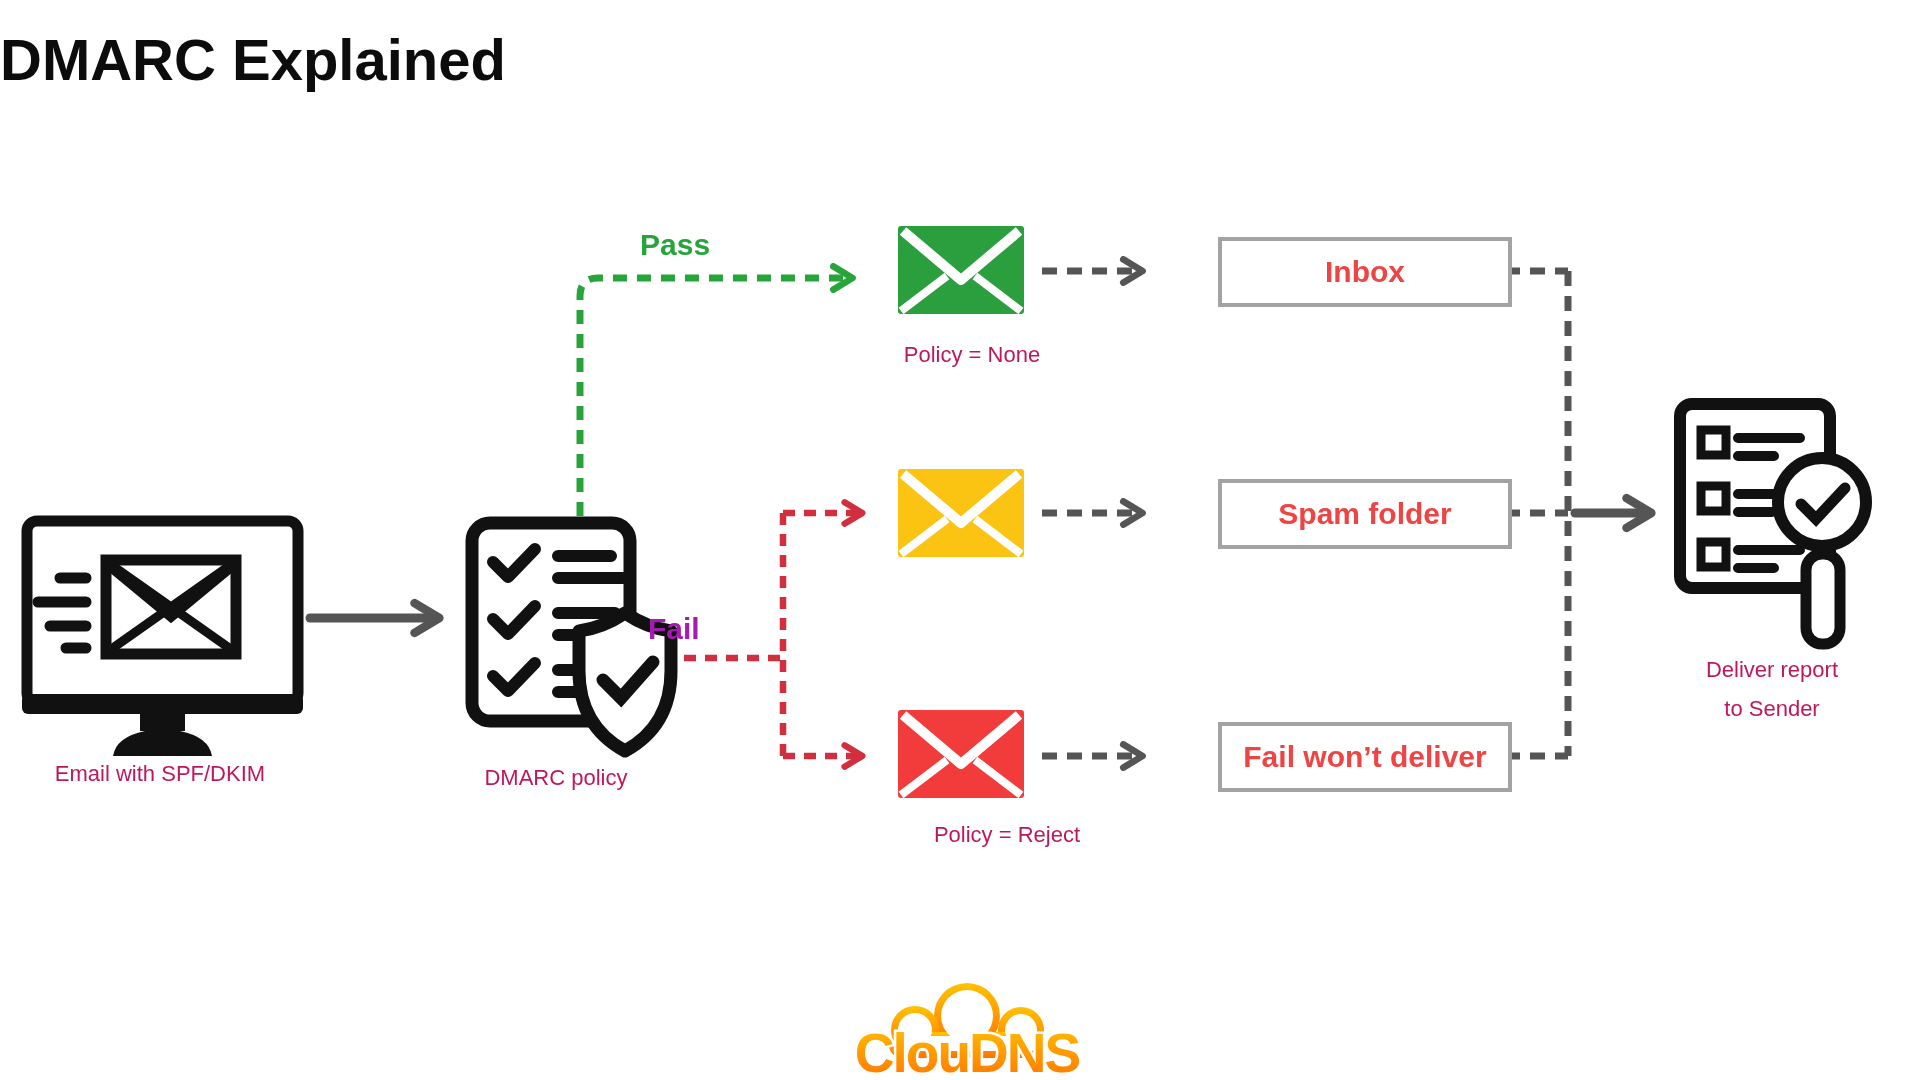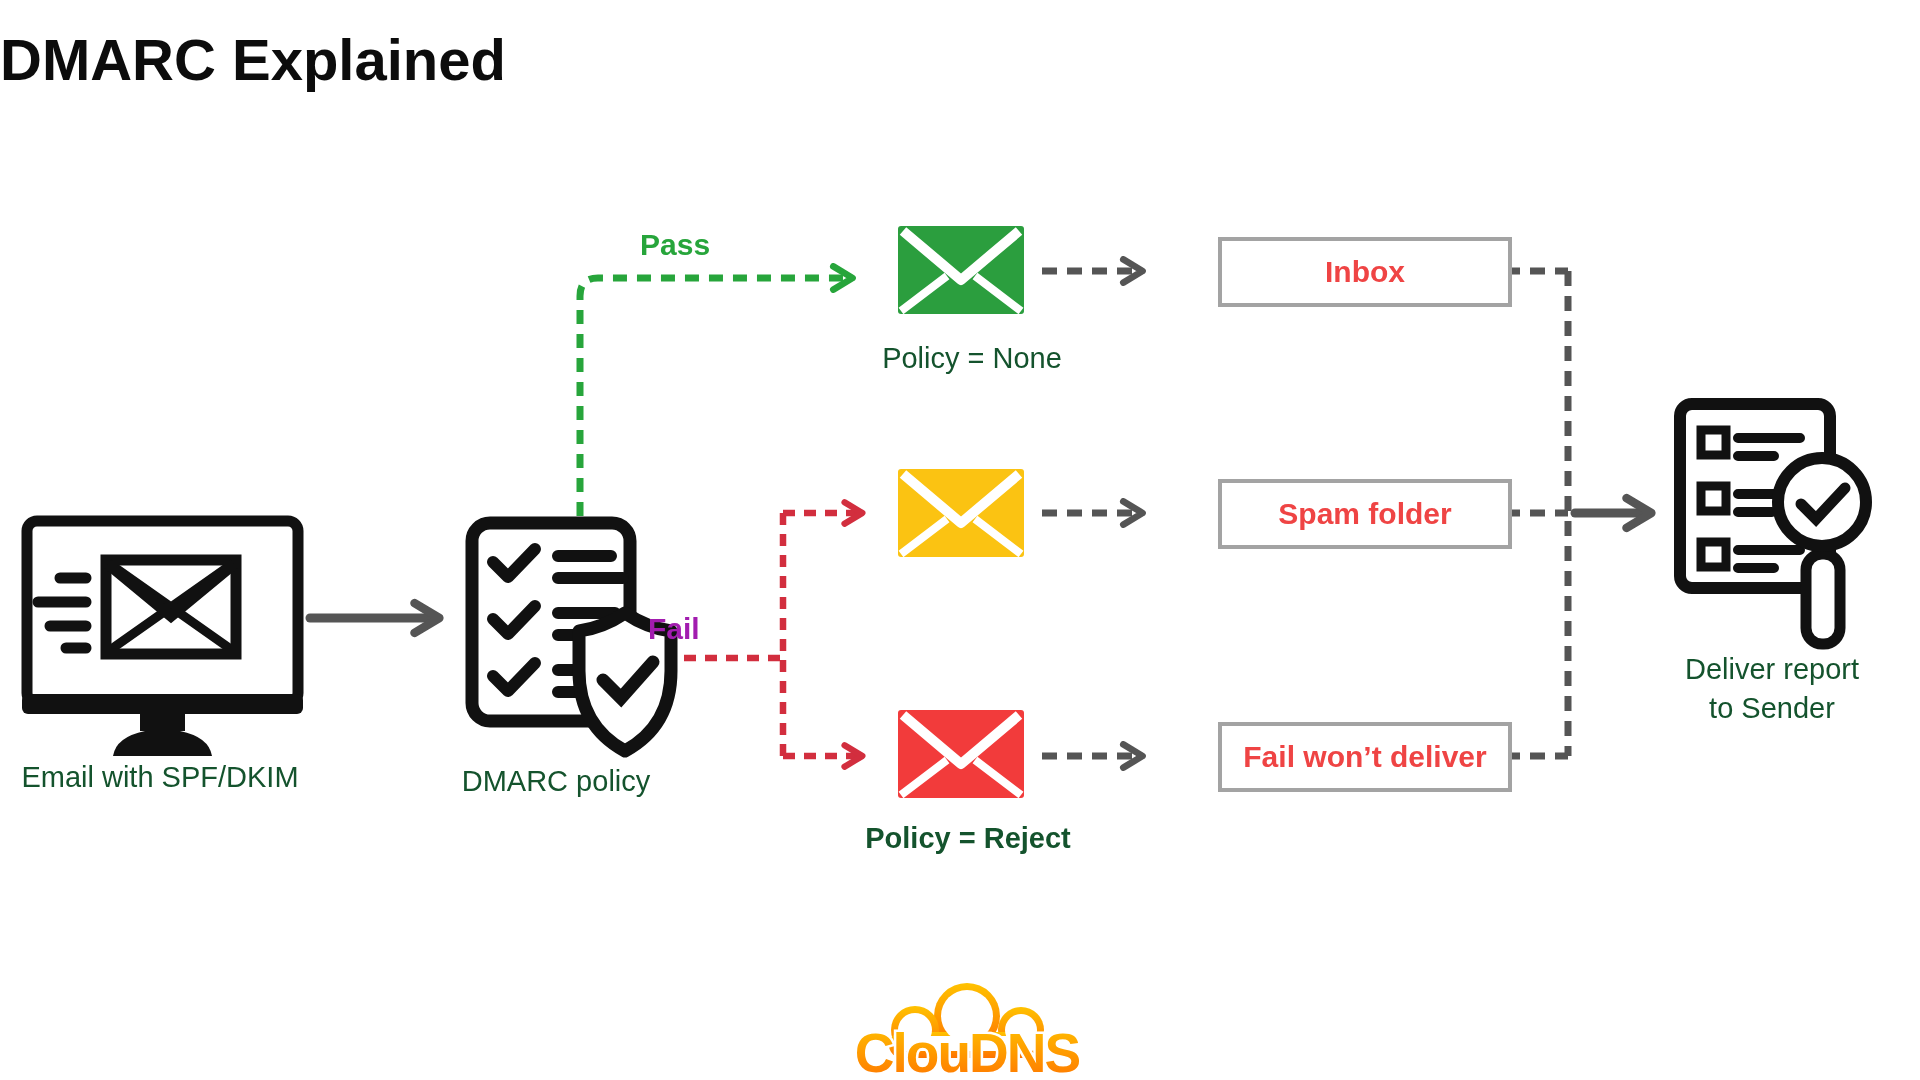--- a/index.html
+++ b/index.html
@@ -1,29 +1,29 @@
 <!DOCTYPE html>
 <html><head>
 <meta charset="utf-8">
 <style>
   html,body{margin:0;padding:0;background:#ffffff;}
   #canvas{position:relative;width:1920px;height:1080px;background:#ffffff;overflow:hidden;
           font-family:"Liberation Sans",sans-serif;}
   .abs{position:absolute;}
   #title{position:absolute;top:26px;left:0;width:1920px;text-align:left;
          font-size:58px;font-weight:bold;color:#0c0c0c;}
-  .lbl{position:absolute;font-size:29px;color:#14532d;text-align:center;}
+  .lbl{position:absolute;font-size:22px;color:#be185d;text-align:center;}
   .branch-lbl{position:absolute;font-size:30px;font-weight:bold;text-align:left;}
   #lbl-pass{left:640px;top:228px;width:145px;color:#27a53b;}
   #lbl-fail{left:648px;top:612px;width:145px;color:#a21caf;}
   #lbl-source{left:-5px;top:761px;width:330px;}
   #lbl-dmarc{left:391px;top:765px;width:330px;}
   #lbl-none{left:807px;top:342px;width:330px;}
   #lbl-quarantine{left:796px;top:577px;width:330px;}
-  #lbl-reject{left:803px;top:822px;width:330px;font-weight:bold;}
+  #lbl-reject{left:842px;top:822px;width:330px;}
   #lbl-report{left:1622px;top:650px;width:300px;line-height:39px;}
   #lbl-report span{display:block;}
   .outcome-box{position:absolute;left:1178px;width:286px;height:62px;border:4px solid #a3a3a3;
                background:#ffffff;display:flex;align-items:center;justify-content:center;
                font-size:30px;font-weight:bold;color:#ef4444;margin-left:40px;}
   #box-inbox{top:237px;}
   #box-spam{top:479px;}
   #box-reject{top:722px;}
   svg{display:block;}
 </style>

